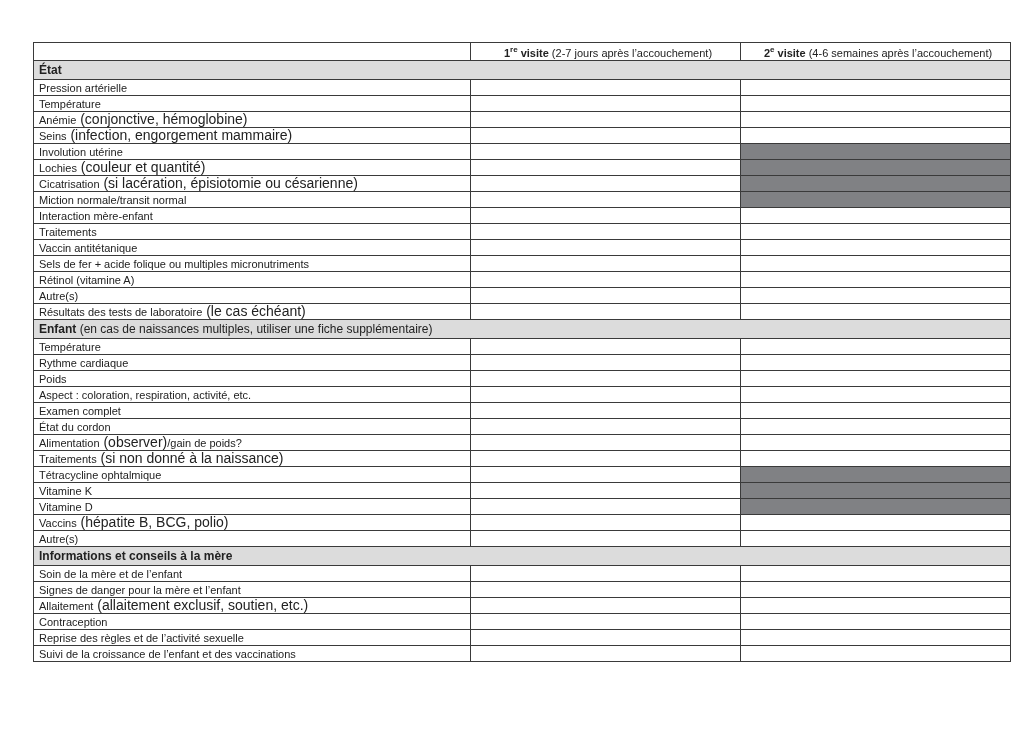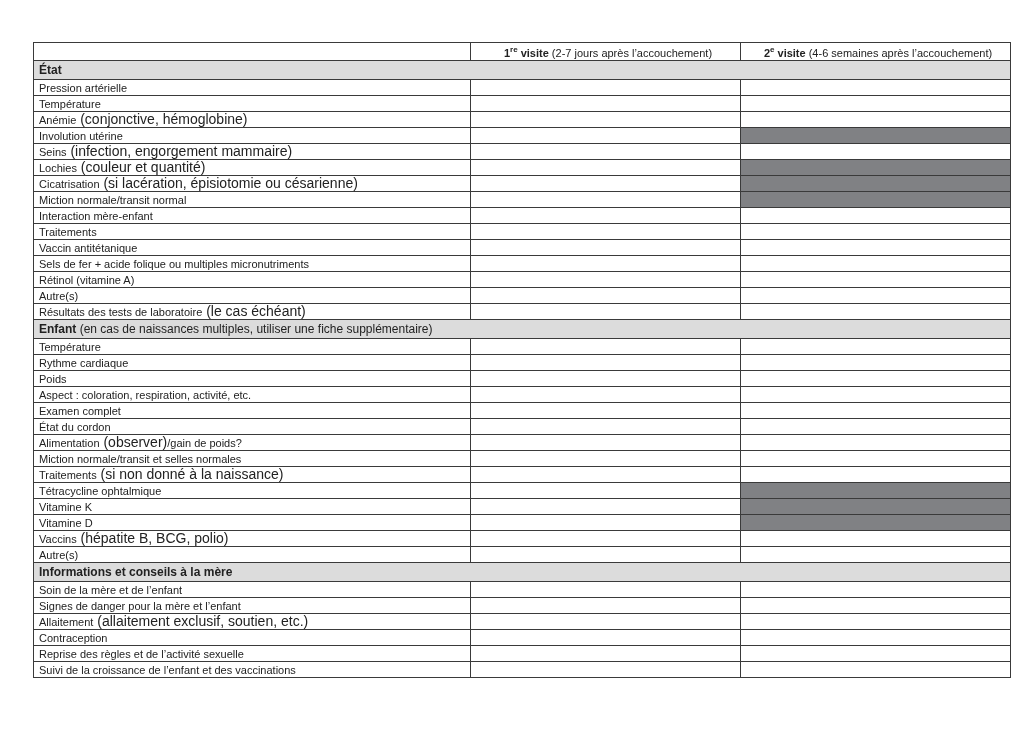--- a/index.html
+++ b/index.html
@@ -48,28 +48,28 @@
         <td><span>Température</span></td>
         <td></td>
         <td></td>
       </tr>
       <tr>
         <td><span>Anémie</span><small> (conjonctive, hémoglobine)</small></td>
         <td></td>
         <td></td>
       </tr>
       <tr>
+        <td><span>Seins</span><small> (infection, engorgement mammaire)</small></td>
+        <td></td>
+        <td></td>
+      </tr>
+      <tr>
         <td><span>Involution utérine</span></td>
         <td></td>
         <td class="shade"></td>
-      </tr>
-      <tr>
-        <td><span>Seins</span><small> (infection, engorgement mammaire)</small></td>
-        <td></td>
-        <td></td>
       </tr>
       <tr>
         <td><span>Lochies</span><small> (couleur et quantité)</small></td>
         <td></td>
         <td class="shade"></td>
       </tr>
       <tr>
         <td><span>Cicatrisation</span><small> (si lacération, épisiotomie ou césarienne)</small></td>
         <td></td>
         <td class="shade"></td>
@@ -142,25 +142,20 @@
         <td></td>
         <td></td>
       </tr>
       <tr>
         <td><span>État du cordon</span></td>
         <td></td>
         <td></td>
       </tr>
       <tr>
         <td><span>Alimentation</span><small> (observer)</small><span>/gain de poids?</span></td>
-        <td></td>
-        <td></td>
-      </tr>
-      <tr>
-        <td><span>Miction normale/transit et selles normales</span></td>
         <td></td>
         <td></td>
       </tr>
       <tr>
         <td class="bold"><span>Traitements</span><small> (si non donné à la naissance)</small></td>
         <td></td>
         <td></td>
       </tr>
       <tr>
         <td><span>Tétracycline ophtalmique</span></td>

